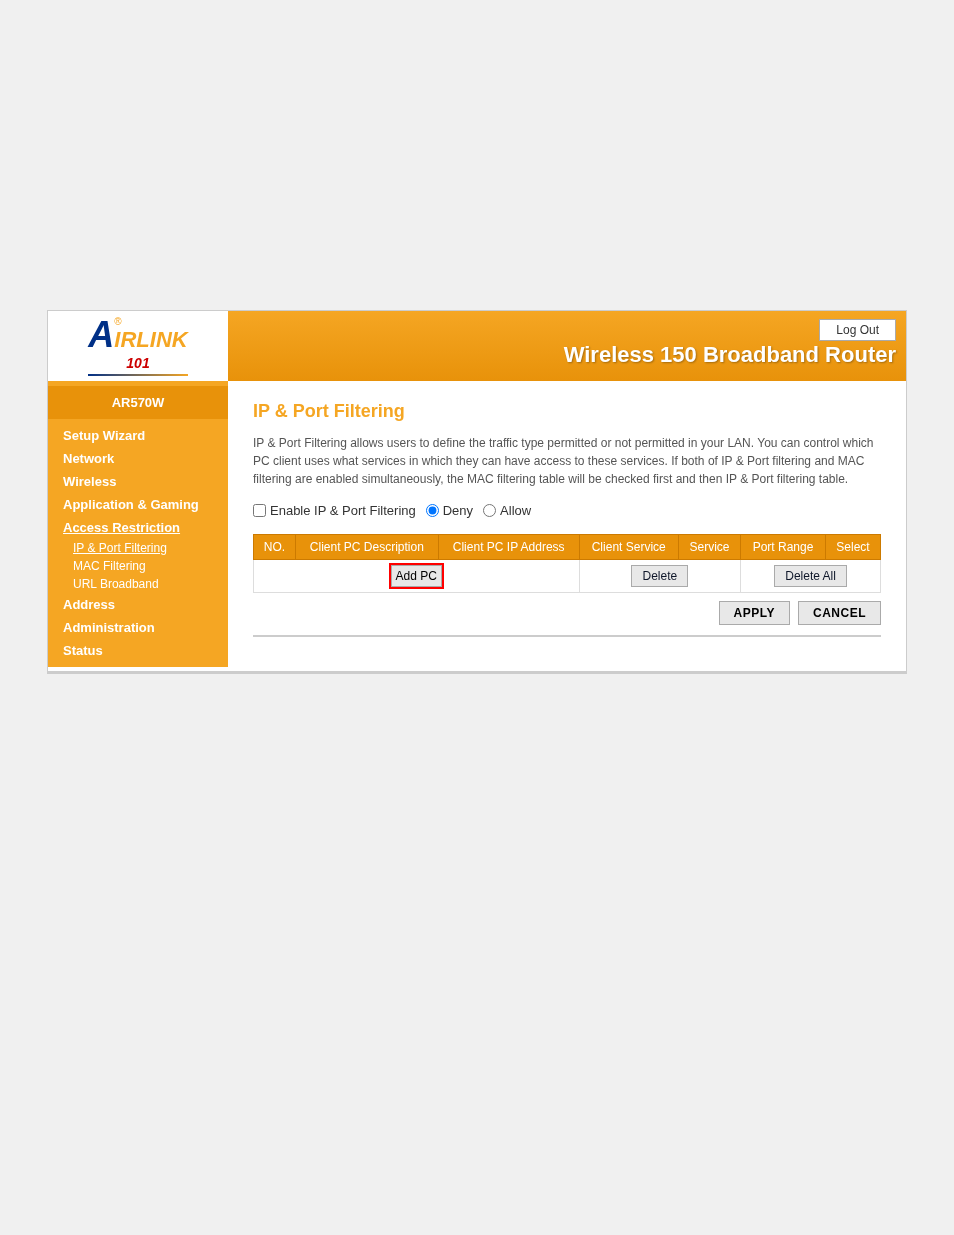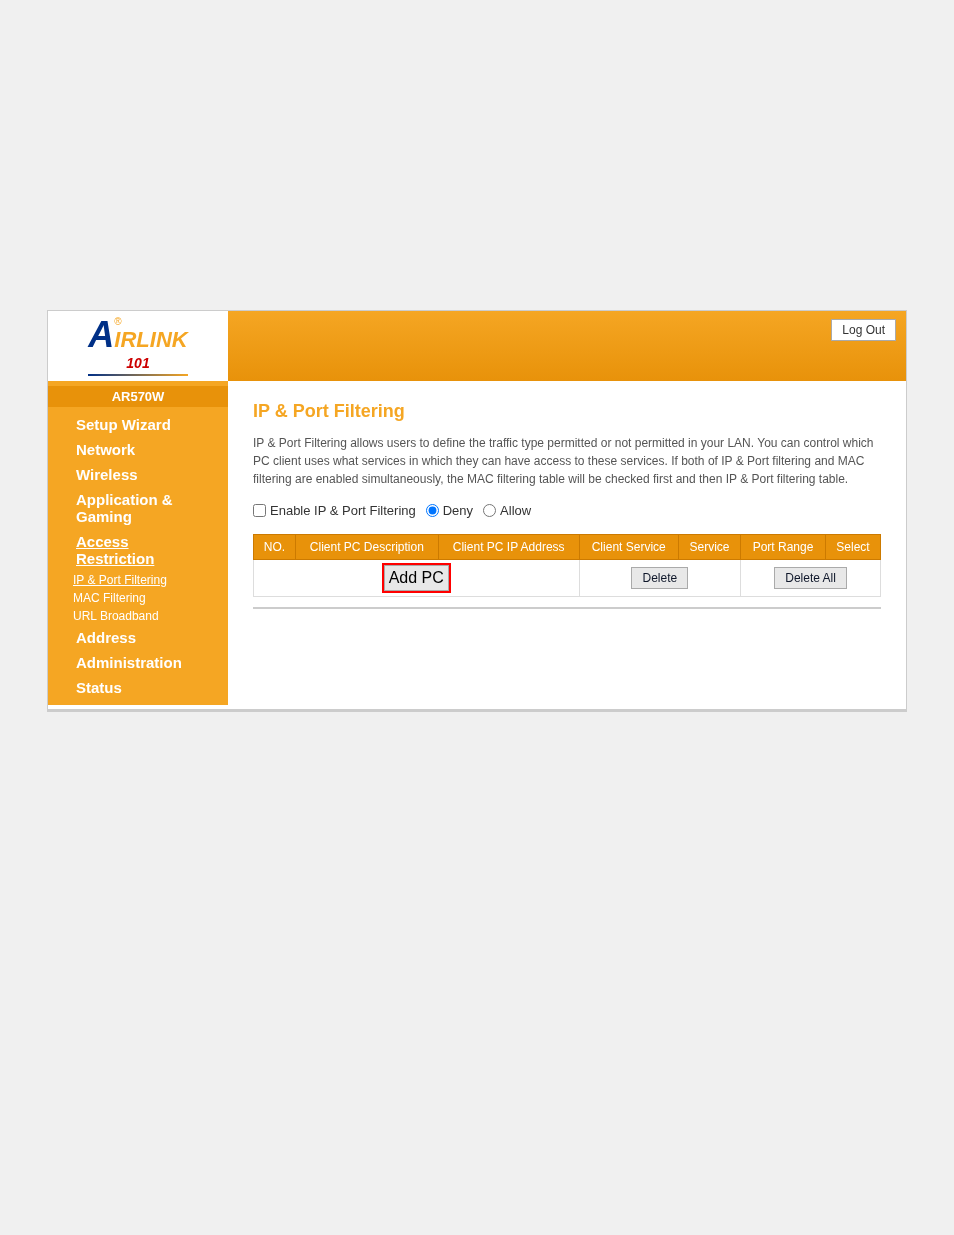--- a/index.html
+++ b/index.html
@@ -83,21 +83,21 @@
       align-items: flex-end;
       justify-content: space-between;
       padding: 8px 10px 8px 10px;
     }
 
     .logout-btn {
       background: #fff;
       border: 1px solid #aaa;
       color: #333;
       font-size: 12px;
-      padding: 3px 10px;
+      padding: 3px 16px;
       cursor: pointer;
     }
 
     .router-name {
       color: #fff;
       font-size: 22px;
       font-weight: bold;
       text-shadow: 1px 1px 2px rgba(0,0,0,0.3);
       align-self: flex-end;
       padding-bottom: 5px;
@@ -111,29 +111,29 @@
       display: flex;
       flex-direction: column;
     }
 
     .model-label {
       background: #e8920a;
       color: #fff;
       text-align: center;
       font-size: 13px;
       font-weight: bold;
-      padding: 3px 0;
+      padding: 9px 0;
       margin-bottom: 5px;
     }
 
     .nav-item {
       color: #fff;
-      font-size: 15px;
-      font-weight: bold;
-      padding: 4px 28px;
+      font-size: 13px;
+      font-weight: bold;
+      padding: 4px 15px;
       cursor: pointer;
       text-decoration: none;
       display: block;
     }
 
     .nav-item.active-section {
       text-decoration: underline;
     }
 
     .nav-sub-item {
@@ -210,21 +210,21 @@
       background: #fff;
       padding: 5px 8px;
       border: 1px solid #ddd;
       text-align: center;
     }
 
     .add-pc-btn {
       background: #e8e8e8;
       border: 1px solid #aaa;
       padding: 3px 4px;
-      font-size: 16px;
+      font-size: 12px;
       cursor: pointer;
       outline: 2px solid red;
     }
 
     .delete-btn, .delete-all-btn {
       background: #e8e8e8;
       border: 1px solid #aaa;
       padding: 3px 10px;
       font-size: 12px;
       cursor: pointer;
@@ -309,20 +309,21 @@
               <span class="logo-registered">®</span>
               <span class="logo-irlink">IRLINK</span>
             </div>
           </div>
           <span class="logo-101">101</span>
           <div class="logo-underline"></div>
         </div>
       </div>
       <div class="header-right">
         <button class="logout-btn">Log Out</button>
+        <span class="router-name">Wireless 150 Broadband Router</span>
       </div>
     </div>
 
     <div class="content-wrapper">
 
       <div class="nav-bar">
         <div class="model-label">AR570W</div>
         <a class="nav-item">Setup Wizard</a>
         <a class="nav-item">Network</a>
         <a class="nav-item">Wireless</a>
@@ -375,20 +376,24 @@
               <td colspan="2">
                 <button class="delete-btn">Delete</button>
               </td>
               <td colspan="2">
                 <button class="delete-all-btn">Delete All</button>
               </td>
             </tr>
           </tbody>
         </table>
 
+        <div class="action-buttons">
+          <button class="apply-btn">APPLY</button>
+          <button class="cancel-btn">CANCEL</button>
+        </div>
 
         <hr class="separator">
       </div>
     </div>
 
     <hr class="bottom-separator">
   </div>
 
   <div class="footer-space"></div>
 </div>

